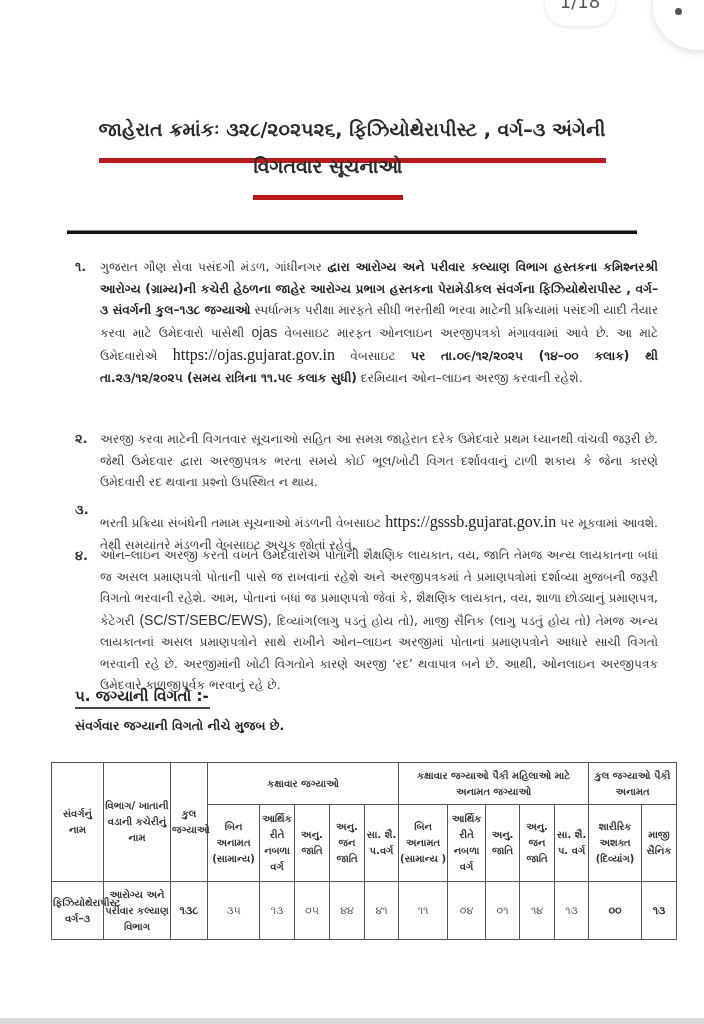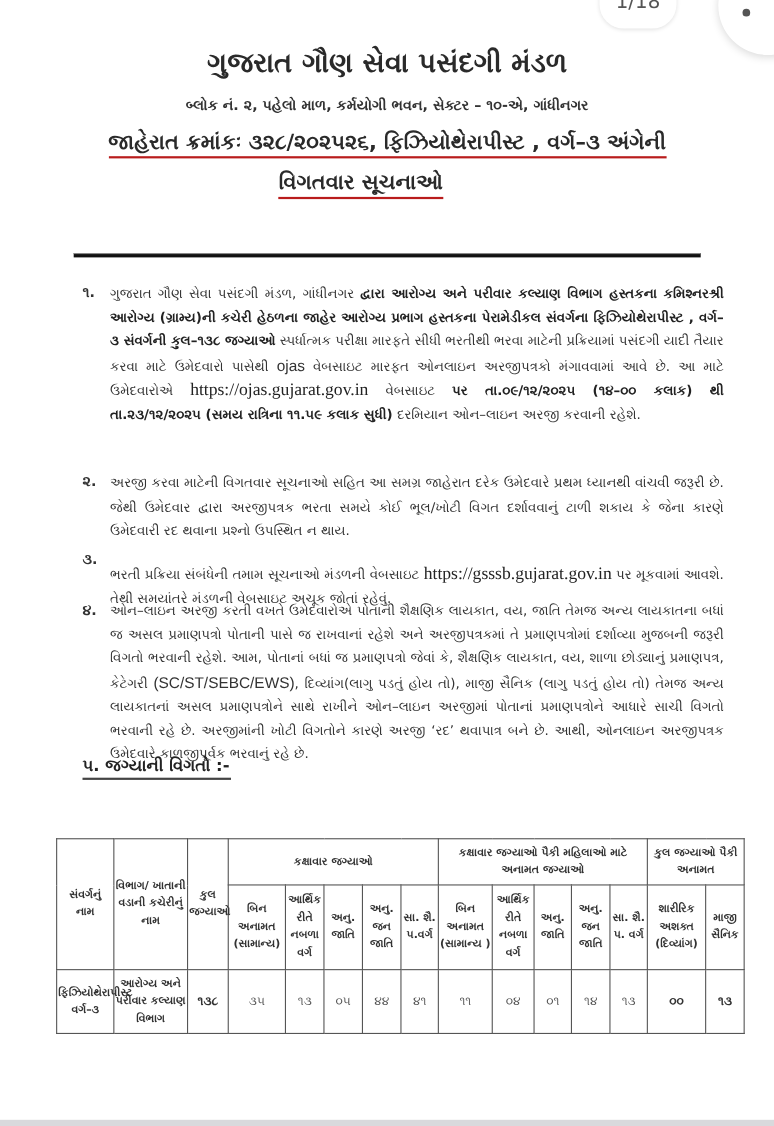--- a/index.html
+++ b/index.html
@@ -28,21 +28,21 @@
     font-size:25px; font-weight:bold; color:#2a2a2a;
   }
   .subtitle {
     position:absolute; left:0; width:704px; top:89px; text-align:center;
     font-size:13px; font-weight:bold; color:#333;
   }
   .adv-line {
     position:absolute; left:0; width:704px; top:118px; text-align:center;
     font-size:19px; font-weight:bold; color:#2a2a2a;
   }
-  .adv-line span, .adv-line2 span { border-bottom:2px solid #b91c1c; padding-bottom:2px; }
+  .adv-line span, .adv-line2 span { border-bottom:5px solid #b91c1c; padding-bottom:18px; }
   .adv-line2 {
     position:absolute; left:0; width:656px; top:155px; text-align:center;
     font-size:19px; font-weight:bold; color:#2a2a2a;
   }
   .website-line {
     position:absolute; left:0; width:704px; top:198px; text-align:center;
     font-size:13px; font-weight:bold; color:#333;
   }
   .website-line a { color:#2a3fb0; text-decoration:underline; font-weight:normal; font-family:"Liberation Sans", sans-serif; font-size:14px; }
   .rule {
@@ -87,22 +87,20 @@
 
 <div class="page">
 
   <div class="page-indicator">
     <span>1/18</span>
   </div>
   <div class="menu-fab">
     <span class="dot"></span>
   </div>
 
-  <div class="title">ગુજરાત ગૌણ સેવા પસંદગી મંડળ</div>
-  <div class="subtitle">બ્લોક નં. ૨, પહેલો માળ, કર્મયોગી ભવન, સેક્ટર – ૧૦-એ, ગાંધીનગર</div>
   <div class="adv-line">
     <span>જાહેરાત ક્રમાંકઃ ૩૨૮/૨૦૨૫૨૬, ફિઝિયોથેરાપીસ્ટ , વર્ગ–૩ અંગેની</span>
   </div>
   <div class="adv-line2">
     <span>વિગતવાર સૂચનાઓ</span>
   </div>
   <div class="rule"></div>
 
   <div class="num" style="top:259px;">૧.</div>
   <div class="para" style="top:257px;">
@@ -116,20 +114,21 @@
   <div class="para" style="top:499px;margin-top:12px;">
     <span>ભરતી પ્રક્રિયા સંબંધેની તમામ સૂચનાઓ મંડળની વેબસાઇટ </span><span class="url">https://gsssb.gujarat.gov.in</span><span> પર મૂકવામાં આવશે. તેથી સમયાંતરે મંડળની વેબસાઇટ અચૂક જોતાં રહેવું.</span>
   </div>
 
   <div class="num" style="top:548px;">૪.</div>
   <div class="para" style="top:545px;">
     <span>ઓન–લાઇન અરજી કરતી વખતે ઉમેદવારોએ પોતાની શૈક્ષણિક લાયકાત, વય, જાતિ તેમજ અન્ય લાયકાતના બધાં જ અસલ પ્રમાણપત્રો પોતાની પાસે જ રાખવાનાં રહેશે અને અરજીપત્રકમાં તે પ્રમાણપત્રોમાં દર્શાવ્યા મુજબની જરૂરી વિગતો ભરવાની રહેશે. આમ, પોતાનાં બધાં જ પ્રમાણપત્રો જેવાં કે, શૈક્ષણિક લાયકાત, વય, શાળા છોડ્યાનું પ્રમાણપત્ર, કેટેગરી </span><span class="latin">(SC/ST/SEBC/EWS)</span><span>, દિવ્યાંગ(લાગુ પડતું હોય તો), માજી સૈનિક (લાગુ પડતું હોય તો) તેમજ અન્ય લાયકાતનાં અસલ પ્રમાણપત્રોને સાથે રાખીને ઓન–લાઇન અરજીમાં પોતાનાં પ્રમાણપત્રોને આધારે સાચી વિગતો ભરવાની રહે છે. અરજીમાંની ખોટી વિગતોને કારણે અરજી ‘રદ’ થવાપાત્ર બને છે. આથી, ઓનલાઇન અરજીપત્રક ઉમેદવારે કાળજીપૂર્વક ભરવાનું રહે છે.</span>
   </div>
 
   <div class="sec-head">૫. જગ્યાની વિગતો :-</div>
+  <div class="sec-sub">સંવર્ગવાર જગ્યાની વિગતો નીચે મુજબ છે.</div>
 
   <table class="posts">
     <colgroup>
       <col style="width:52px">
         <col style="width:67px">
         <col style="width:37px">
       <col style="width:52px">
         <col style="width:35px">
         <col style="width:35px">
         <col style="width:35px">

